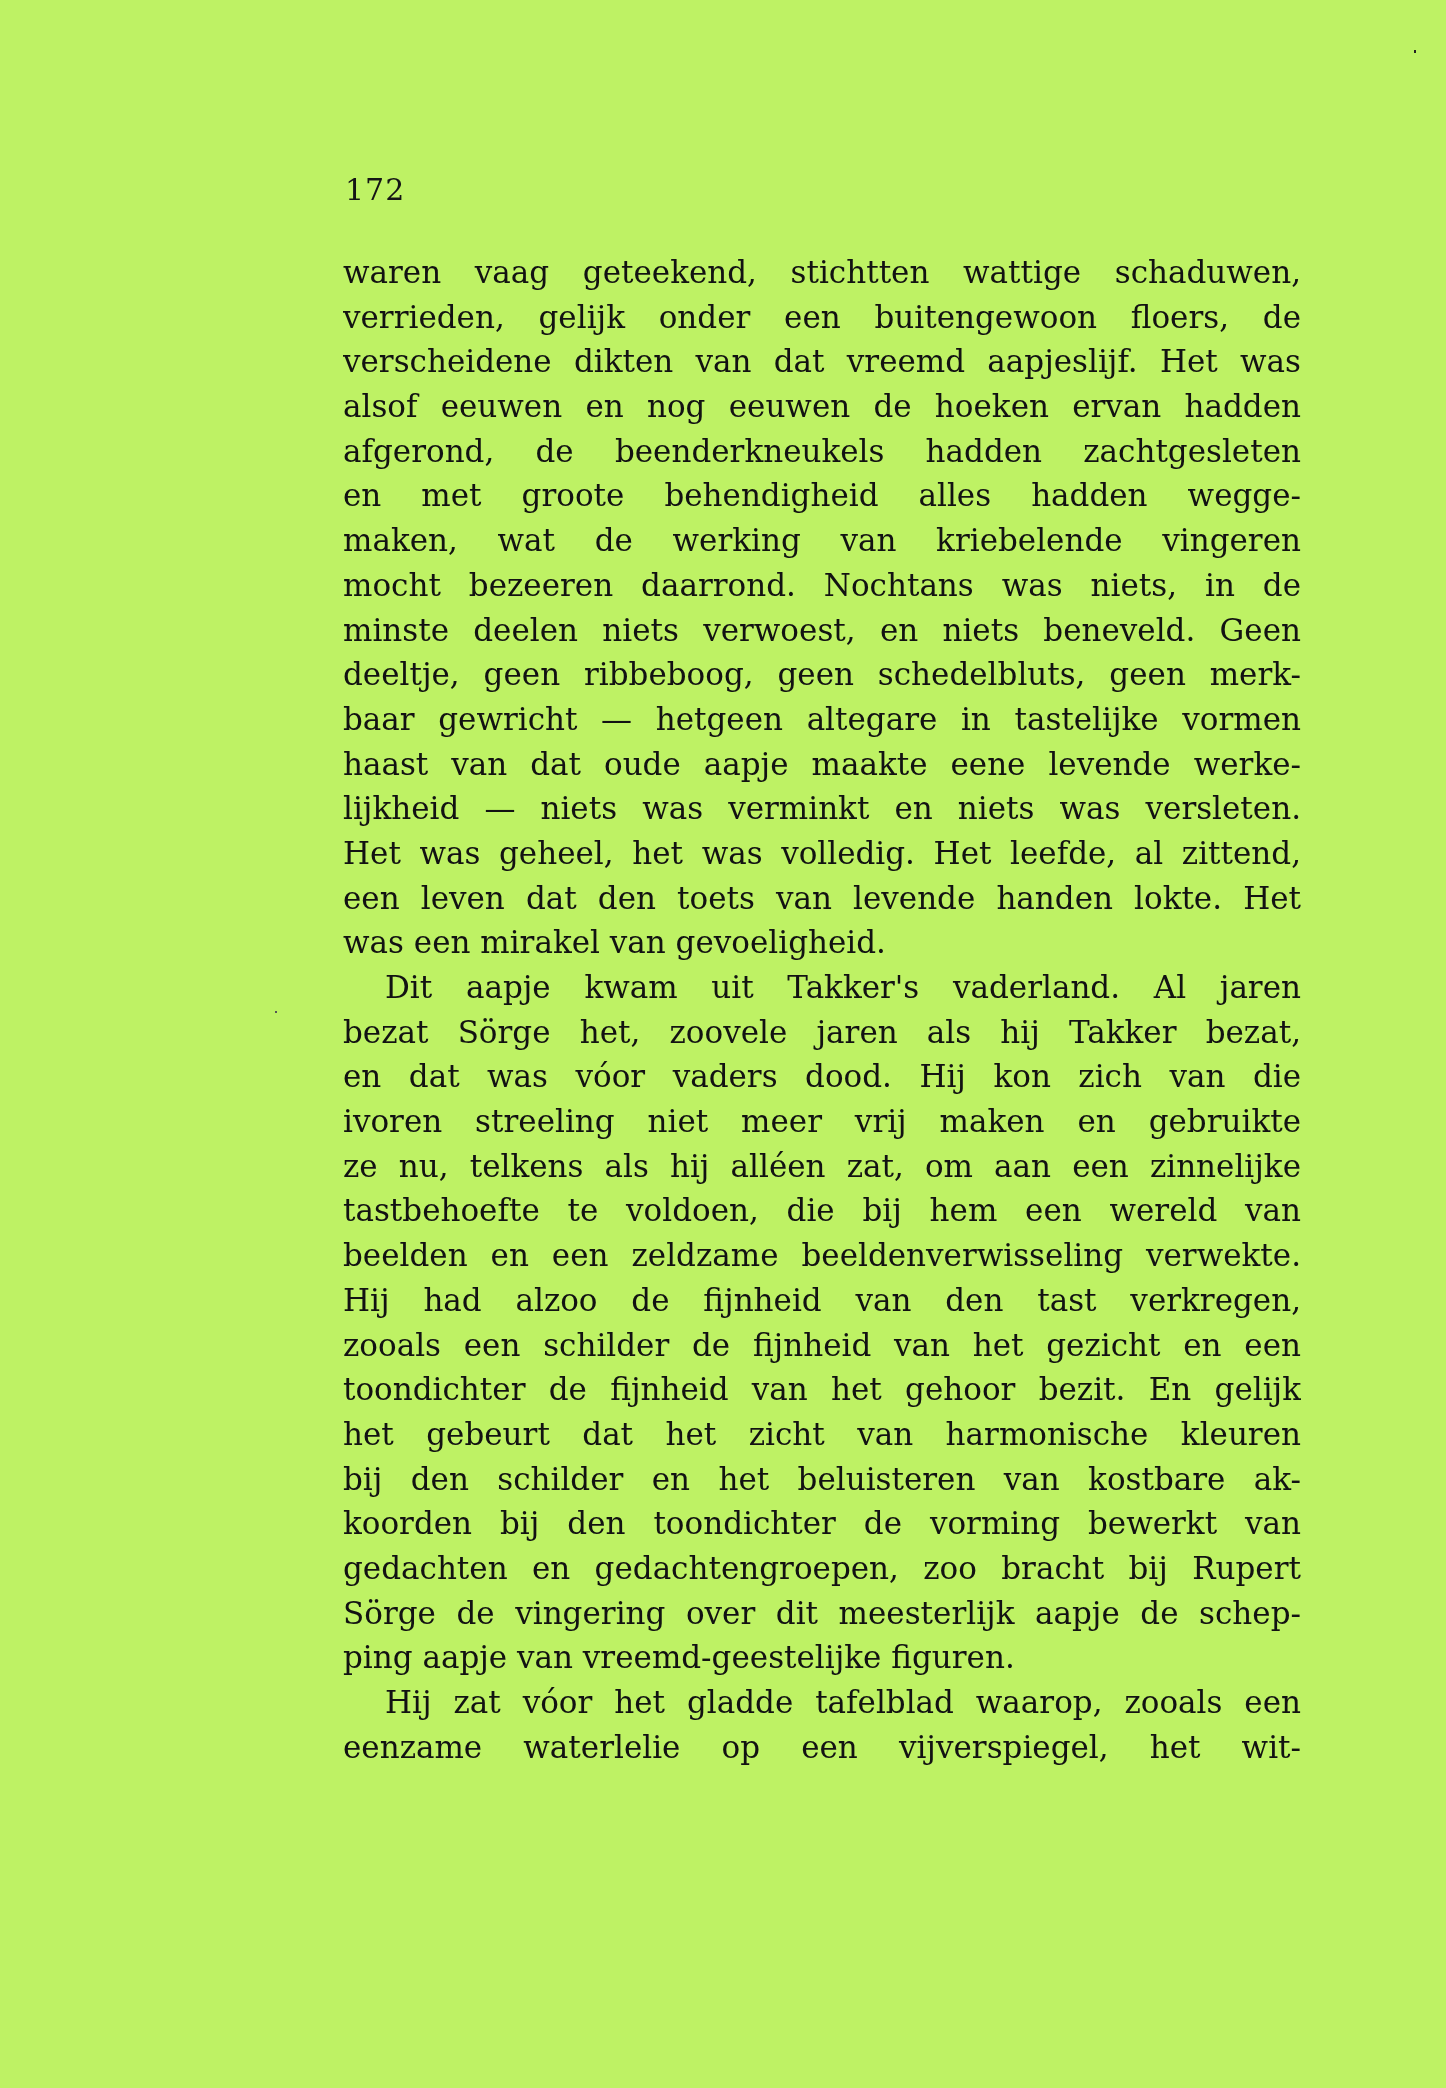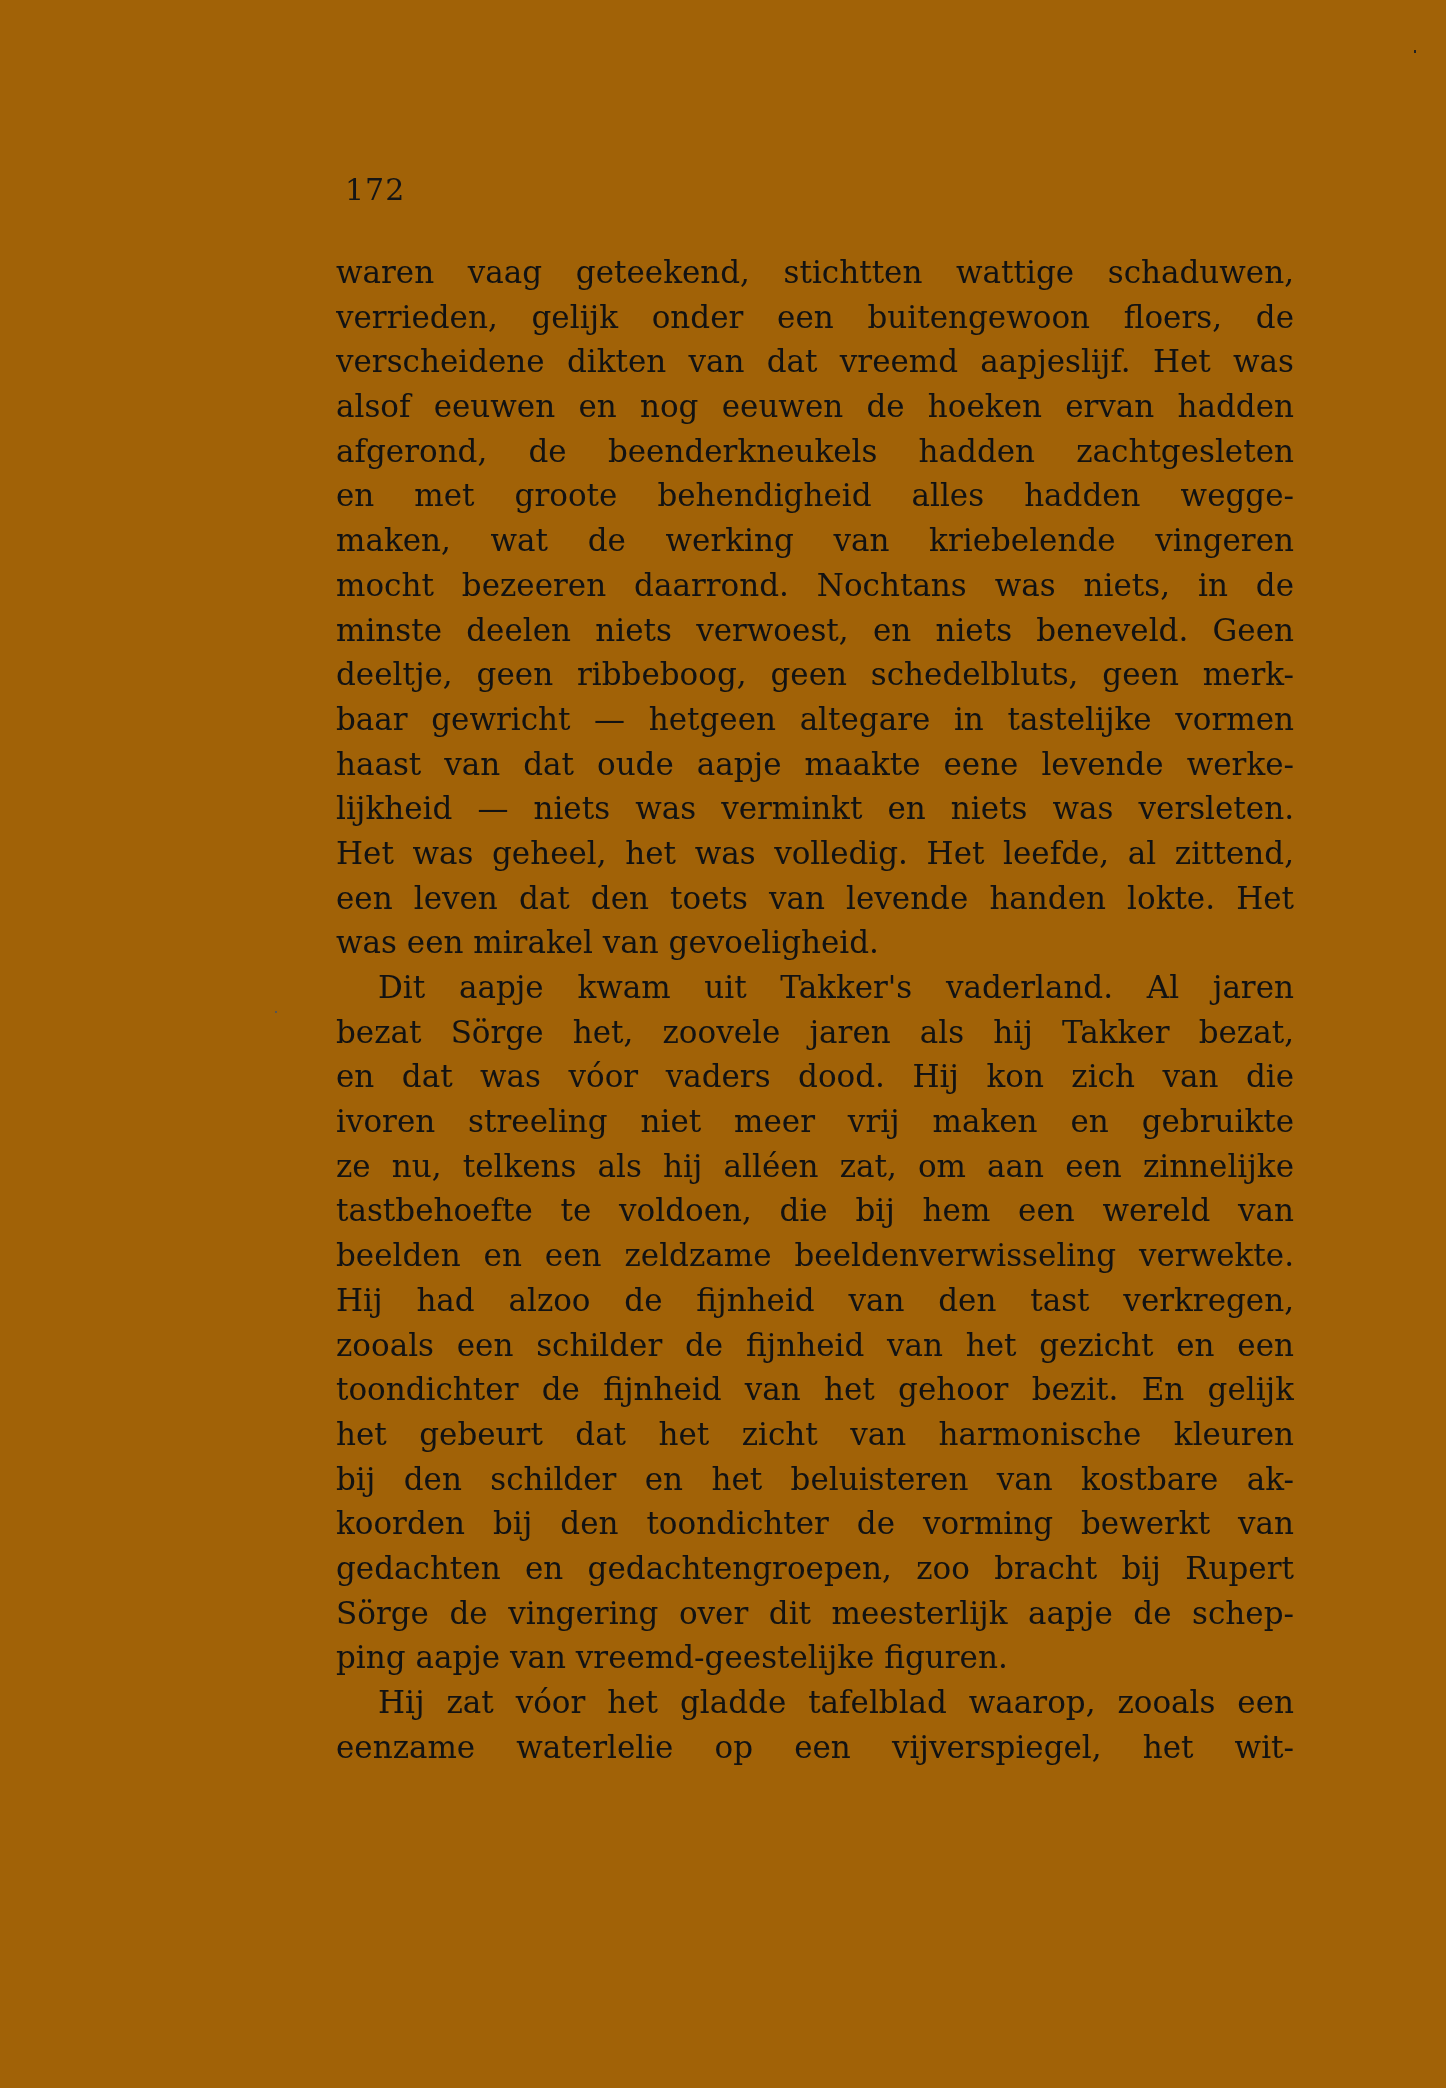--- a/index.html
+++ b/index.html
@@ -14,34 +14,34 @@
       overflow: hidden;
       font-family: "DejaVu Serif", "Liberation Serif", serif;
       color: #111111;
     }
     .page {
       position: absolute;
       left: 0;
       top: 0;
       width: 1446px;
       height: 2088px;
-      background: #a16207;
+      background: #bef264;
     }
     .page-number {
       position: absolute;
       left: 345px;
       top: 172px;
       font-size: 30px;
       letter-spacing: 1px;
       line-height: 36px;
       color: #151515;
     }
     .text-block {
       position: absolute;
-      left: 336px;
+      left: 343px;
       top: 250px;
       width: 958px;
       font-size: 31px;
       line-height: 44.7px;
       color: #121212;
     }
     .line {
       display: block;
       white-space: nowrap;
       height: 44.7px;

